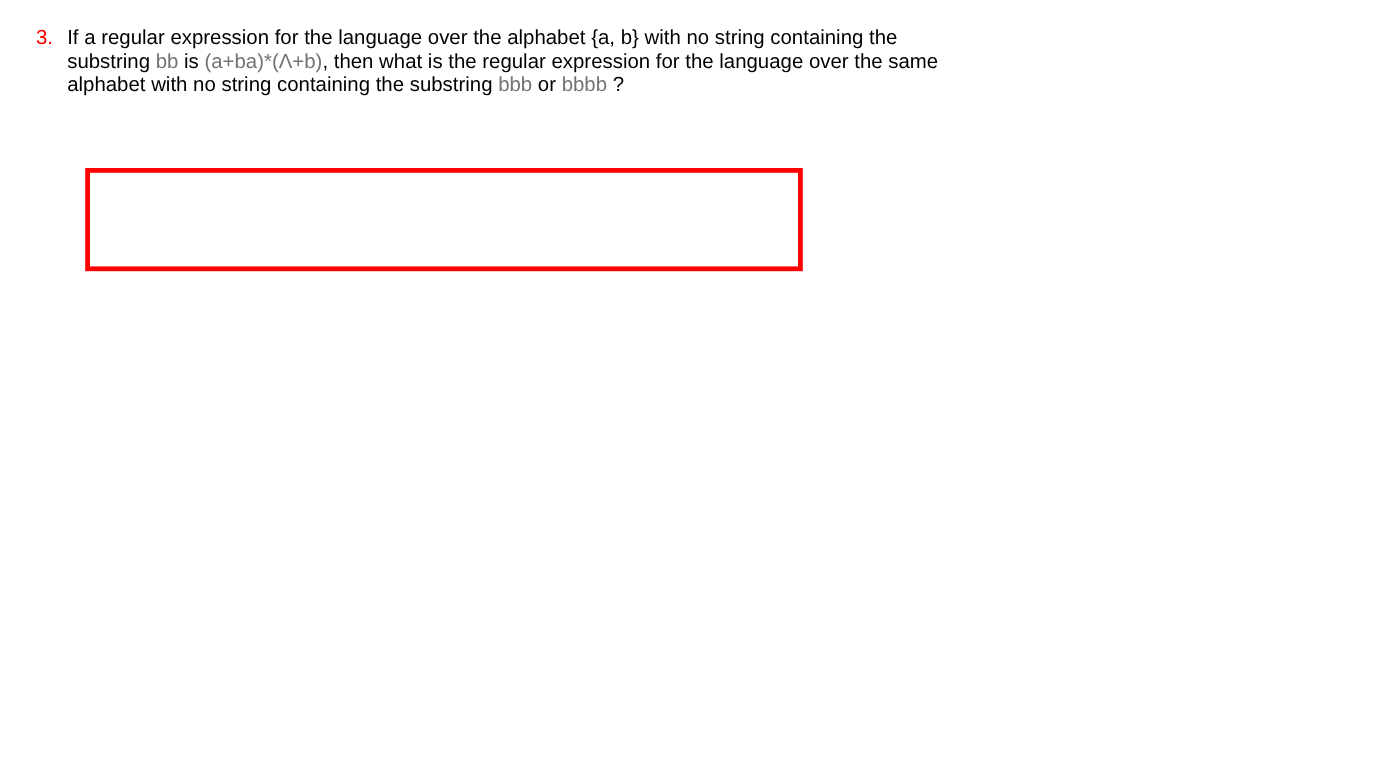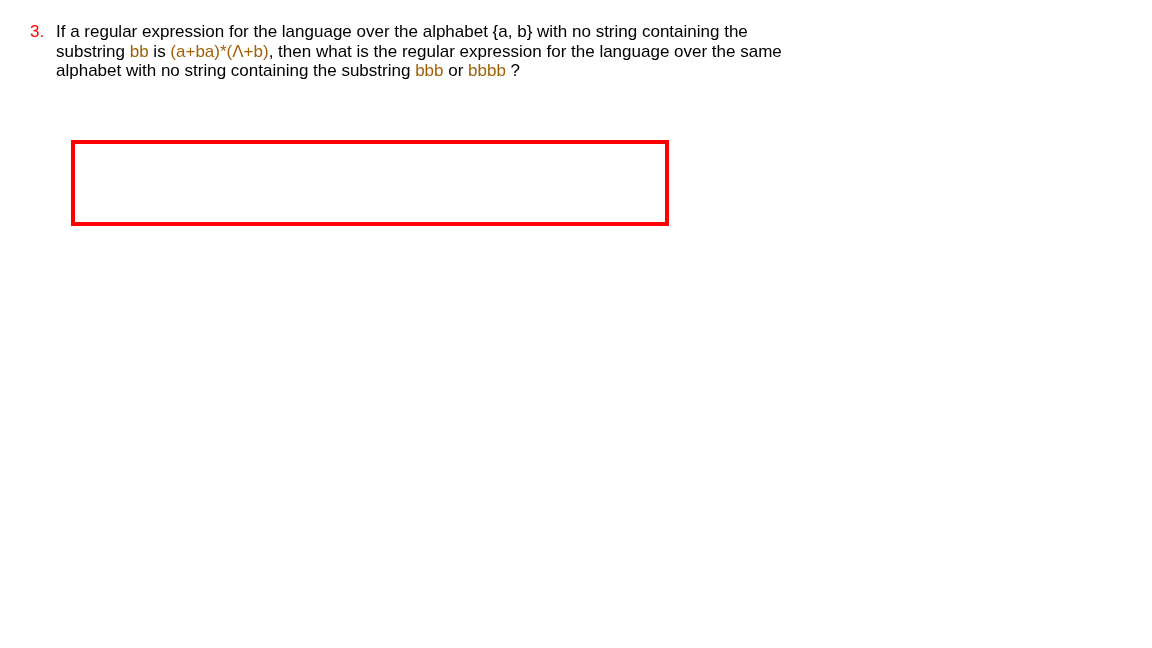--- a/index.html
+++ b/index.html
@@ -26,21 +26,21 @@
       position: absolute;
       left: 0;
       top: 0;
     }
     .question-text {
       margin-left: 26px;
       line-height: 1.15;
       color: #000000;
     }
     .red-text {
-      color: #a16207;
+      color: #737373;
     }
     .answer-box {
       position: absolute;
       top: 140px;
       left: 71px;
       width: 598px;
       height: 86px;
       border: 4px solid #ff0000;
       background: #ffffff;
     }

